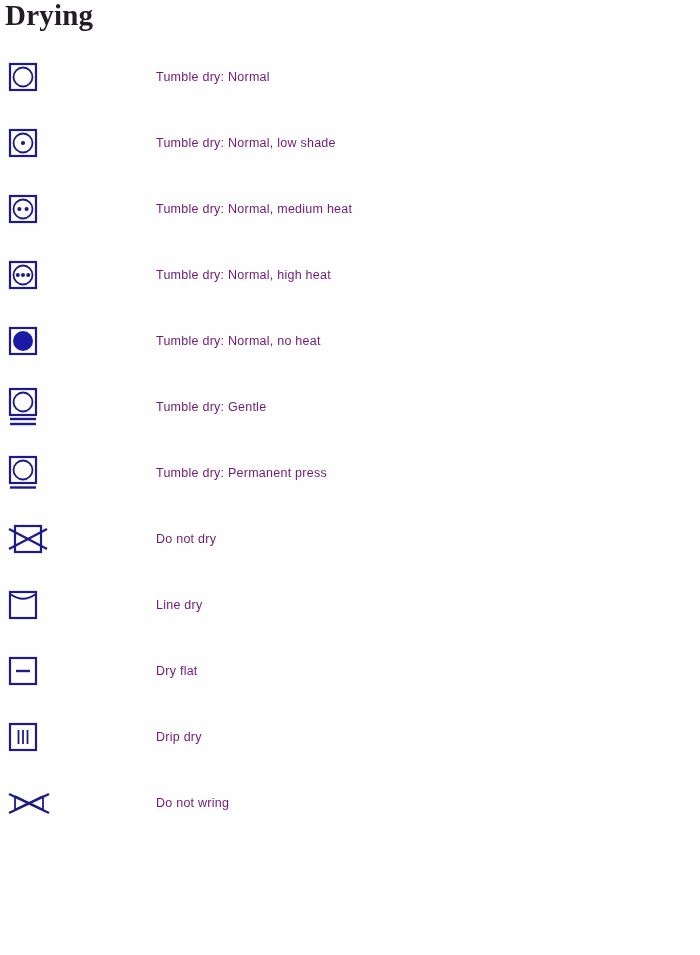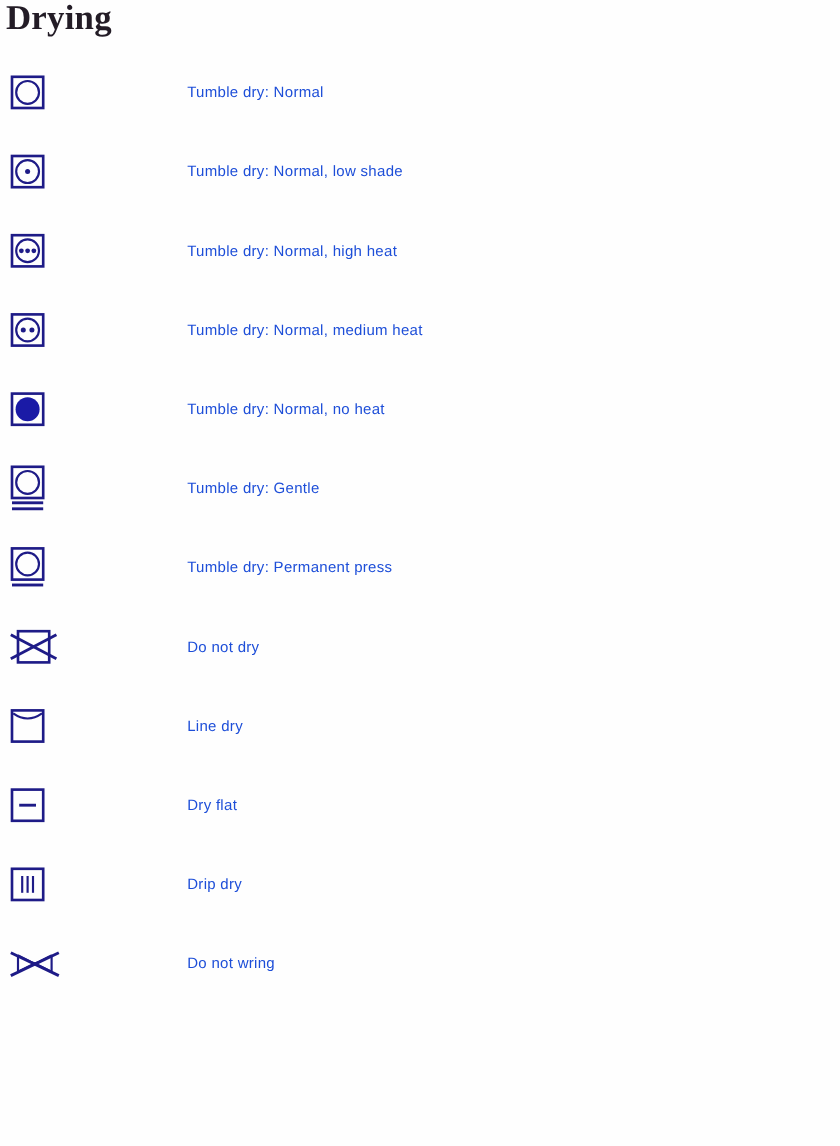--- a/index.html
+++ b/index.html
@@ -70,21 +70,21 @@
   .symbol-label {
     position: absolute;
     left: 156px;
     top: 0;
     height: 66px;
     display: flex;
     align-items: center;
     font-family: "Liberation Sans", sans-serif;
     font-size: 12.5px;
     line-height: 16px;
-    color: #1d4ed8;
+    color: #701a75;
     letter-spacing: 0.25px;
     white-space: nowrap;
   }
 
   
   .ink {
     fill: none;
     stroke: #1e1b87;
     stroke-width: 2.2;
     stroke-linecap: butt;
@@ -144,38 +144,38 @@
         </svg>
       </div>
       <div class="symbol-label">Tumble dry: Normal, low shade</div>
     </li>
 
     <li class="symbol-row">
       <div class="symbol-cell">
         <svg width="30" height="30" viewBox="0 0 30 30" aria-hidden="true">
           <rect class="ink" x="2" y="2" width="26" height="26"></rect>
           <circle class="ink-thin" cx="15" cy="15" r="9.5"></circle>
+          <circle class="ink-dot" cx="11.4" cy="15" r="2.1"></circle>
+          <circle class="ink-dot" cx="18.6" cy="15" r="2.1"></circle>
+        </svg>
+      </div>
+      <div class="symbol-label">Tumble dry: Normal, medium heat</div>
+    </li>
+
+    <li class="symbol-row">
+      <div class="symbol-cell">
+        <svg width="30" height="30" viewBox="0 0 30 30" aria-hidden="true">
+          <rect class="ink" x="2" y="2" width="26" height="26"></rect>
+          <circle class="ink-thin" cx="15" cy="15" r="9.5"></circle>
           <circle class="ink-dot" cx="9.8" cy="15" r="2"></circle>
           <circle class="ink-dot" cx="15" cy="15" r="2"></circle>
           <circle class="ink-dot" cx="20.2" cy="15" r="2"></circle>
         </svg>
       </div>
       <div class="symbol-label">Tumble dry: Normal, high heat</div>
-    </li>
-
-    <li class="symbol-row">
-      <div class="symbol-cell">
-        <svg width="30" height="30" viewBox="0 0 30 30" aria-hidden="true">
-          <rect class="ink" x="2" y="2" width="26" height="26"></rect>
-          <circle class="ink-thin" cx="15" cy="15" r="9.5"></circle>
-          <circle class="ink-dot" cx="11.4" cy="15" r="2.1"></circle>
-          <circle class="ink-dot" cx="18.6" cy="15" r="2.1"></circle>
-        </svg>
-      </div>
-      <div class="symbol-label">Tumble dry: Normal, medium heat</div>
     </li>
 
     <li class="symbol-row">
       <div class="symbol-cell">
         <svg width="30" height="30" viewBox="0 0 30 30" aria-hidden="true">
           <rect class="ink" x="2" y="2" width="26" height="26"></rect>
           <circle class="ink-fill" cx="15" cy="15" r="10"></circle>
         </svg>
       </div>
       <div class="symbol-label">Tumble dry: Normal, no heat</div>

